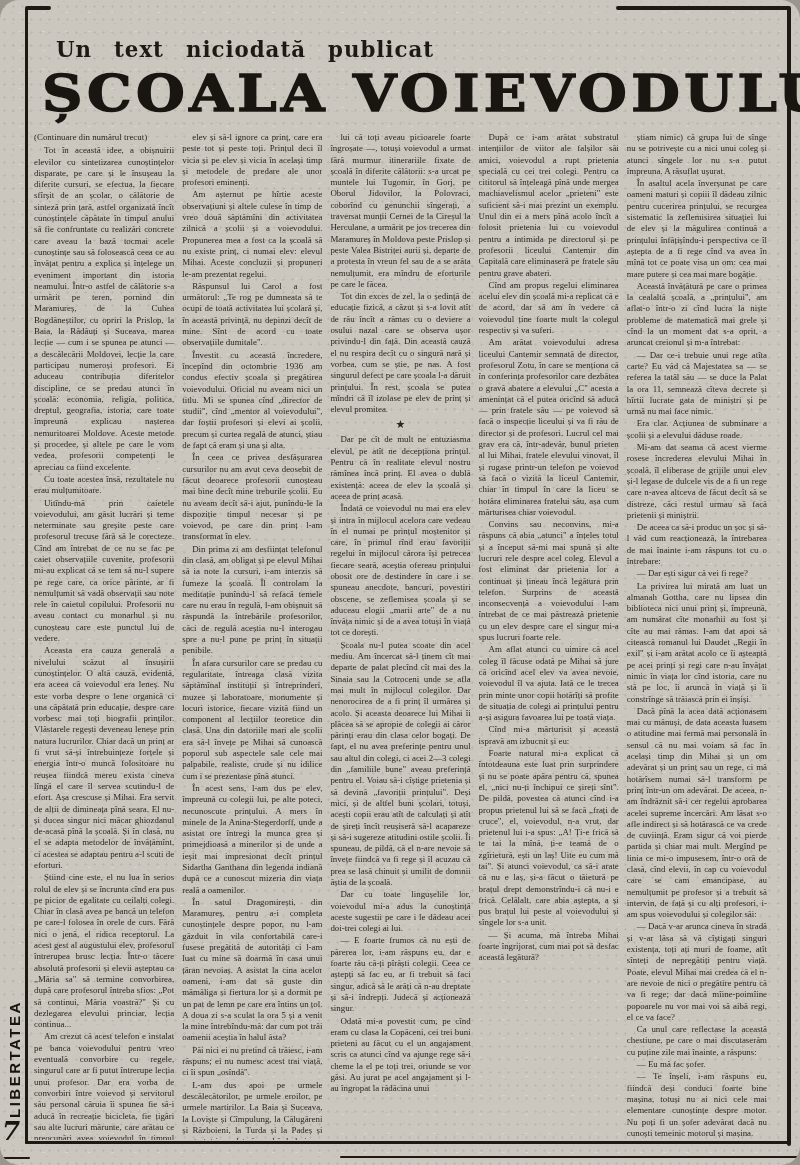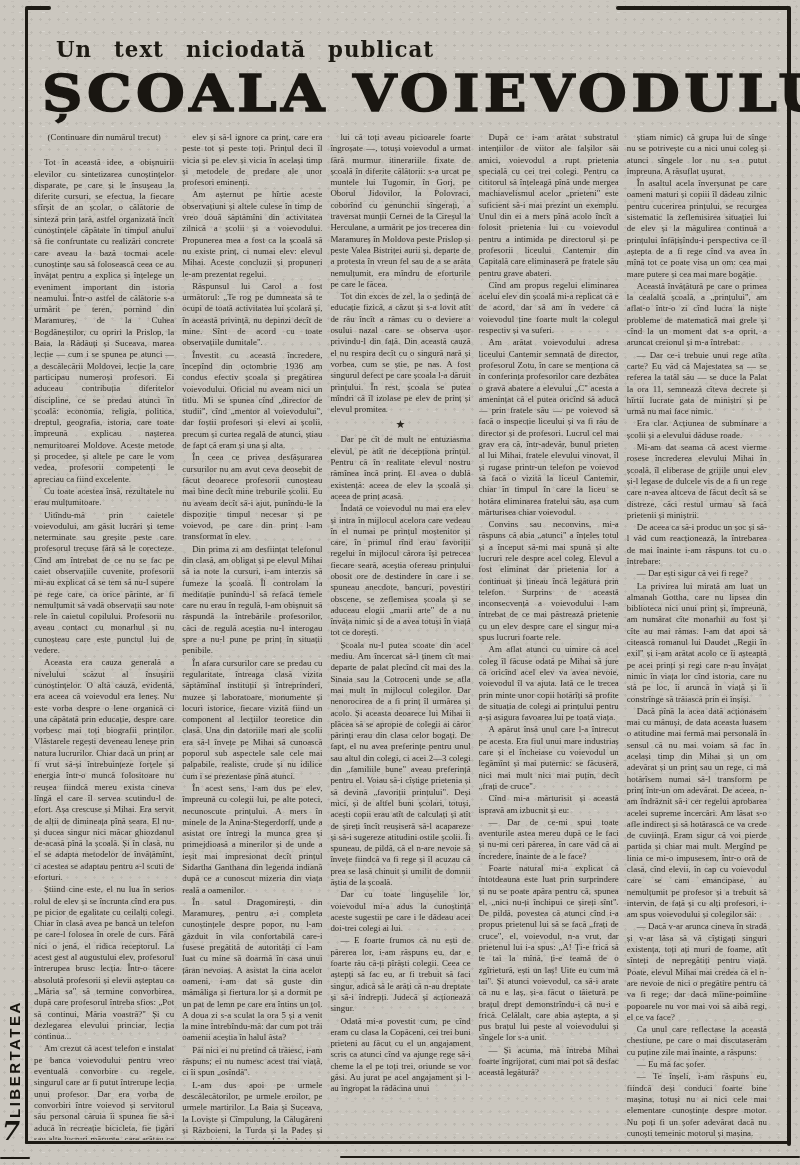--- a/index.html
+++ b/index.html
@@ -7,20 +7,21 @@
     position:relative;width:800px;height:1165px;overflow:hidden;
     background-color:#cbc7bf;
     background-image:
       radial-gradient(rgba(62,56,44,0.10) 1px, transparent 1.2px),
       radial-gradient(rgba(62,56,44,0.06) 1px, transparent 1.2px),
       radial-gradient(rgba(255,255,255,0.25) 1px, transparent 1.2px);
     background-size:9px 13px, 17px 11px, 23px 19px;
     background-position:0 0, 4px 7px, 9px 3px;
     font-family:"Liberation Serif", serif;
     color:#26231c;
+    border-radius:19px;
   }
   .frame-line{position:absolute;background:#1d1a14;border-radius:2px;}
   .kicker{
     position:absolute;left:56px;top:36px;
     font-family:"DejaVu Serif", serif;font-weight:bold;font-size:22px;
     letter-spacing:1px;word-spacing:14px;white-space:nowrap;
     color:#1d1a13;transform:scaleX(0.97);transform-origin:left top;
   }
   .title{
     position:absolute;left:42px;top:64px;
@@ -32,21 +33,21 @@
   .columns{
     position:absolute;left:34px;top:132px;width:733px;height:1008px;
     display:flex;gap:8px;
   }
   .col{
     flex:1 1 0;min-width:0;overflow:hidden;
     text-align:justify;font-size:8.9px;line-height:11.3px;
     color:#2b2720;
   }
   .par{margin:0 0 1px 0;text-indent:10px;}
-  .par.note{text-indent:0;text-align:center;margin-bottom:14px;}
+  .par.note{text-indent:0;margin-bottom:2px;}
   .par.separator{text-indent:0;text-align:center;font-size:11px;line-height:15px;margin:2px 0;}
   .vertical-title{
     position:absolute;left:6px;top:1118px;
     transform:rotate(-90deg);transform-origin:0 0;
     font-family:"Liberation Sans", sans-serif;font-weight:bold;
     font-size:15px;letter-spacing:2.5px;color:#17150f;white-space:nowrap;
   }
   .page-number{
     position:absolute;left:2px;top:1116px;
     font-family:"DejaVu Serif", serif;font-weight:bold;font-style:italic;
@@ -102,23 +103,21 @@
         <p class="par">Dar cu toate lingușelile lor, voievodul mi-a adus la cunoștință aceste sugestii pe care i le dădeau acei doi-trei colegi ai lui.</p>
         <p class="par">— E foarte frumos că nu ești de părerea lor, i-am răspuns eu, dar e foarte rău că-ți pîrăști colegii. Ceea ce aștepți să fac eu, ar fi trebuit să faci singur, adică să le arăți că n-au dreptate și să-i îndrepți. Judecă și acționează singur.</p>
         <p class="par">Odată mi-a povestit cum, pe cînd eram cu clasa la Copăceni, cei trei buni prieteni au făcut cu el un angajament scris ca atunci cînd va ajunge rege să-i cheme la el pe toți trei, oriunde se vor găsi. Au jurat pe acel angajament și l-au îngropat la rădăcina unui</p>
       </div>
     <div class="col">
         <p class="par">După ce i-am arătat substratul intențiilor de viitor ale falșilor săi amici, voievodul a rupt prietenia specială cu cei trei colegi. Pentru ca cititorul să înțeleagă pînă unde mergea machiavelismul acelor „prieteni" este suficient să-i mai prezint un exemplu. Unul din ei a mers pînă acolo încît a folosit prietenia lui cu voievodul pentru a intimida pe directorul și pe profesorii liceului Cantemir din Capitală care eliminaseră pe fratele său pentru grave abateri.</p>
         <p class="par">Cînd am propus regelui eliminarea acelui elev din școală mi-a replicat că e de acord, dar să am în vedere că voievodul ține foarte mult la colegul respectiv și va suferi.</p>
         <p class="par">Am arătat voievodului adresa liceului Cantemir semnată de director, profesorul Zotu, în care se menționa că în conferința profesorilor care dezbătea o gravă abatere a elevului „C" acesta a amenințat că el putea oricînd să aducă — prin fratele său — pe voievod să facă o inspecție liceului și va fi rău de director și de profesori. Lucrul cel mai grav era că, într-adevăr, bunul prieten al lui Mihai, fratele elevului vinovat, îl și rugase printr-un telefon pe voievod să facă o vizită la liceul Cantemir, chiar în timpul în care la liceu se hotăra eliminarea fratelui său, așa cum mărturisea chiar voievodul.</p>
         <p class="par">Convins sau neconvins, mi-a răspuns că abia „atunci" a înțeles totul și a început să-mi mai spună și alte lucruri rele despre acel coleg. Elevul a fost eliminat dar prietenia lor a continuat și țineau încă legătura prin telefon. Surprins de această inconsecvență a voievodului l-am întrebat de ce mai păstrează prietenie cu un elev despre care el singur mi-a spus lucruri foarte rele.</p>
         <p class="par">Am aflat atunci cu uimire că acel coleg îl făcuse odată pe Mihai să jure că oricînd acel elev va avea nevoie, voievodul îl va ajuta. Iată ce le trecea prin minte unor copii hotărîți să profite de situația de colegi ai prințului pentru a-și asigura favoarea lui pe toată viața.</p>
-        <p class="par">A apărut însă unul care l-a întrecut pe acesta. Era fiul unui mare industriaș care și el încheiase cu voievodul un legămînt și mai puternic: se făcuseră, nici mai mult nici mai puțin, decît „frați de cruce".</p>
         <p class="par">Cînd mi-a mărturisit și această ispravă am izbucnit și eu:</p>
-        <p class="par">— Dar de ce-mi spui toate aventurile astea mereu după ce le faci și nu-mi ceri părerea, în care văd că ai încredere, înainte de a le face?</p>
         <p class="par">Foarte natural mi-a explicat că întotdeauna este luat prin surprindere și nu se poate apăra pentru că, spunea el, „nici nu-ți închipui ce șireți sînt". De pildă, povestea că atunci cînd i-a propus prietenul lui să se facă „frați de cruce", el, voievodul, n-a vrut, dar prietenul lui i-a spus: „A! Ți-e frică să te tai la mînă, ți-e teamă de o zgîrietură, ești un laș! Uite eu cum mă tai". Și atunci voievodul, ca să-i arate că nu e laș, și-a făcut o tăietură pe brațul drept demonstrîndu-i că nu-i e frică. Celălalt, care abia aștepta, a și pus brațul lui peste al voievodului și sîngele lor s-a unit.</p>
         <p class="par">— Și acuma, mă întreba Mihai foarte îngrijorat, cum mai pot să desfac această legătură?</p>
       </div>
     <div class="col">
         <p class="par">știam nimic) că grupa lui de sînge nu se potrivește cu a nici unui coleg și atunci sîngele lor nu s-a putut împreuna. A răsuflat ușurat.</p>
         <p class="par">În asaltul acela înverșunat pe care oameni maturi și copiii îl dădeau zilnic pentru cucerirea prințului, se recurgea sistematic la zeflemisirea situației lui de elev și la măgulirea continuă a prințului înfățișîndu-i perspectiva ce îl aștepta de a fi rege cînd va avea în mînă tot ce poate visa un om: cea mai mare putere și cea mai mare bogăție.</p>
         <p class="par">Această învățătură pe care o primea la cealaltă școală, a „prințului", am aflat-o într-o zi cînd lucra la niște probleme de matematică mai grele și cînd la un moment dat s-a oprit, a aruncat creionul și m-a întrebat:</p>
         <p class="par">— Dar ce-i trebuie unui rege atîta carte? Eu văd că Majestatea sa — se referea la tatăl său — se duce la Palat la ora 11, semnează cîteva decrete și hîrtii lucrate gata de miniștri și pe urmă nu mai face nimic.</p>
         <p class="par">Era clar. Acțiunea de subminare a școlii și a elevului dăduse roade.</p>
         <p class="par">Mi-am dat seama că acest vierme rosese încrederea elevului Mihai în școală, îl eliberase de grijile unui elev și-l legase de dulcele vis de a fi un rege care n-avea altceva de făcut decît să se distreze, căci restul urmau să facă prietenii și miniștrii.</p>

